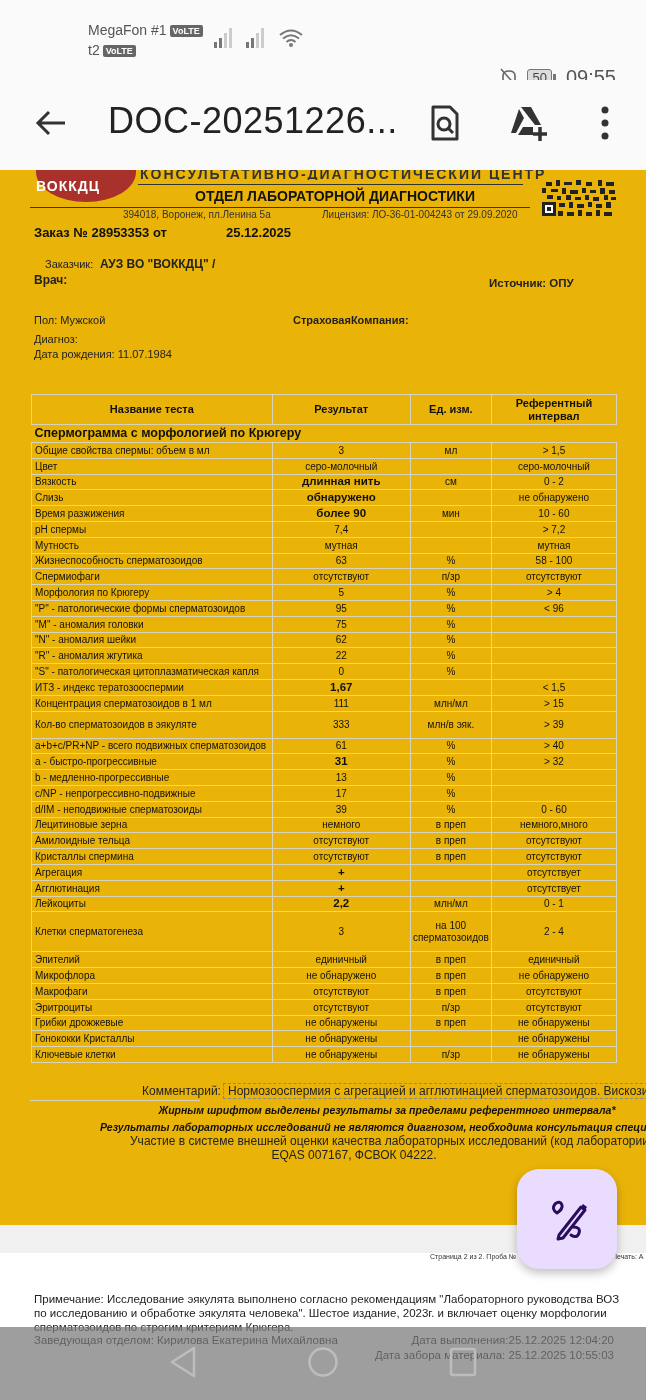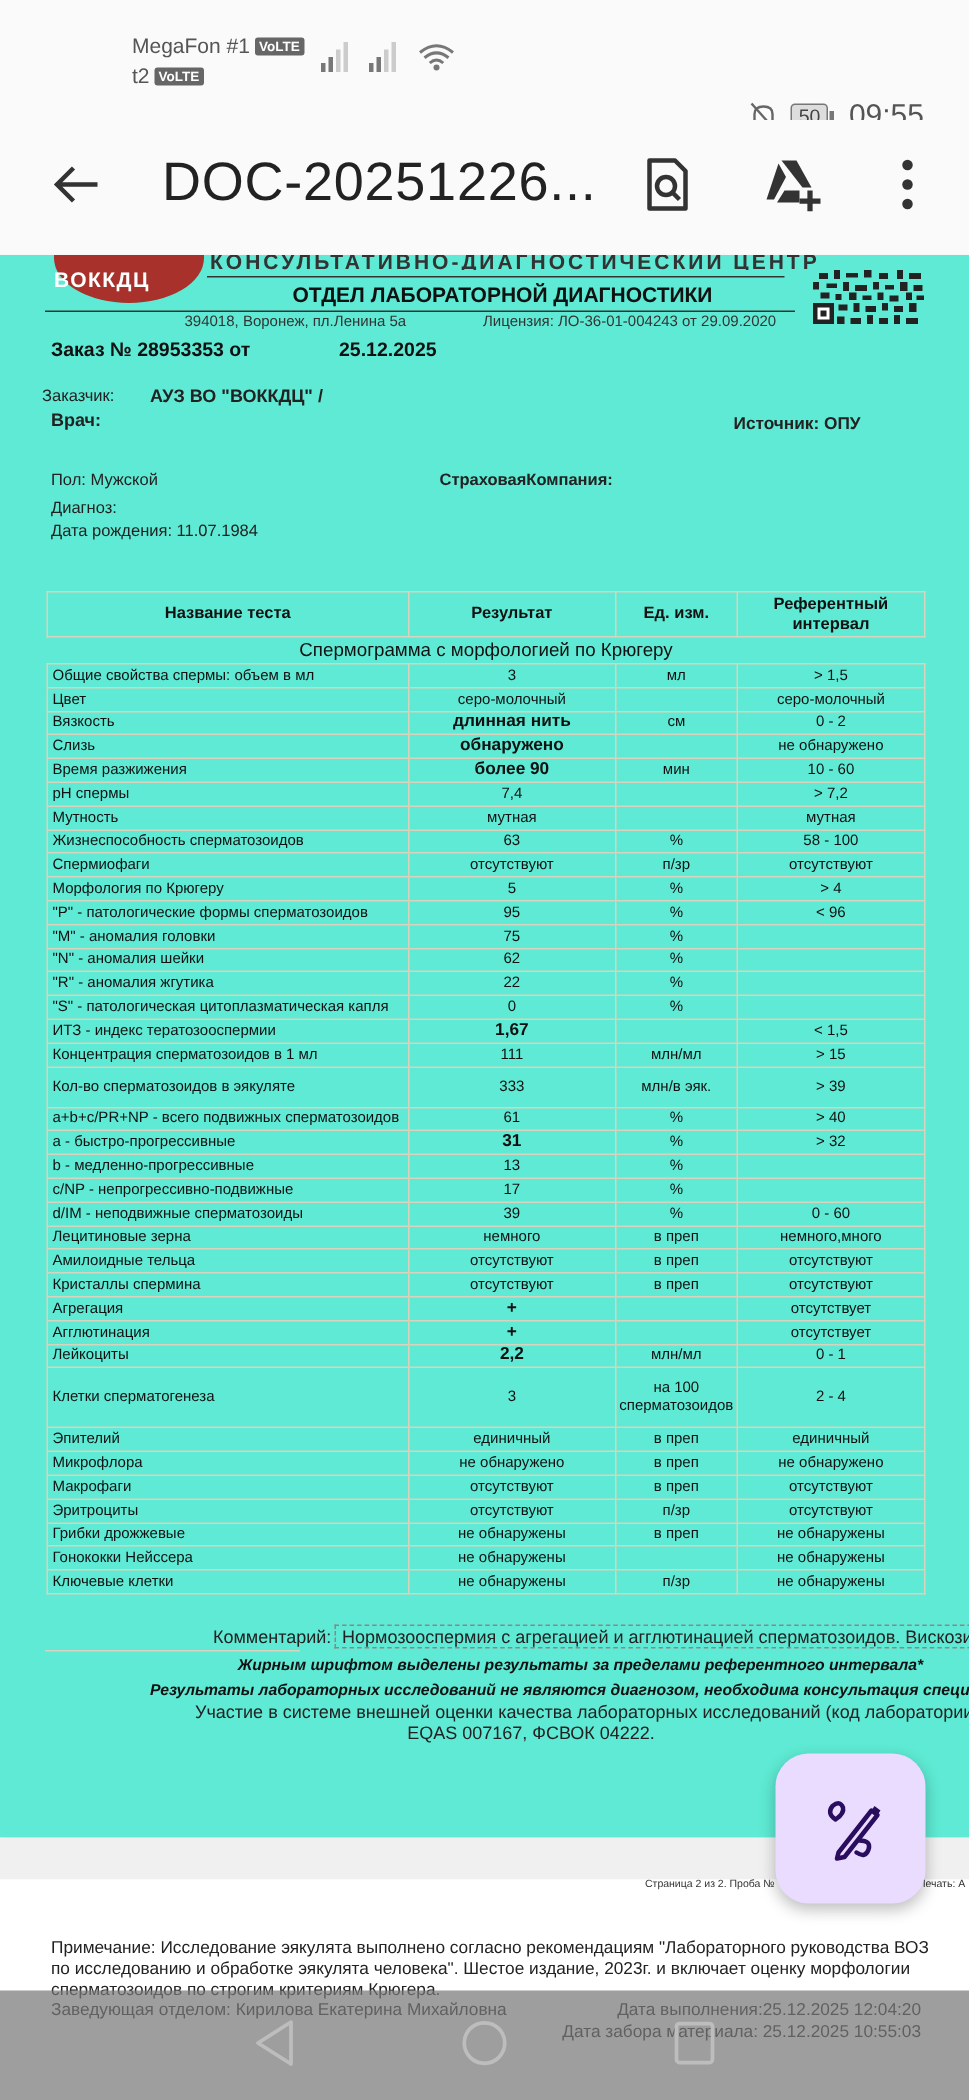--- a/index.html
+++ b/index.html
@@ -19,40 +19,40 @@
   .battery { border: 1.5px solid #777; border-radius: 3px; font-size: 13px; padding: 0 4px; line-height: 16px; background: #ddd; color: #444; position: relative; }
   .battery:after { content: ""; position: absolute; right: -5px; top: 4px; width: 3px; height: 8px; background: #777; }
 
   
   .appbar { position: absolute; left: 0; top: 80px; width: 646px; height: 90px; background: #fafafa; text-align: right; }
   .back-btn { position: absolute; left: 30px; top: 22px; width: 42px; height: 42px; display: flex; align-items: center; justify-content: center; }
   .doc-title { position: absolute; left: 108px; top: 20px; font-size: 36px; color: #222; letter-spacing: 0.5px; }
   .app-icon { position: absolute; top: 22px; width: 42px; height: 42px; display: flex; align-items: center; justify-content: center; }
 
   
-  .doc { position: absolute; left: 0; top: 170px; width: 646px; height: 1055px; background: #5eead4; overflow: hidden; box-shadow: 0 2px 3px rgba(0,0,0,0.2); }
+  .doc { position: absolute; left: 0; top: 170px; width: 646px; height: 1055px; background: #eab308; overflow: hidden; box-shadow: 0 2px 3px rgba(0,0,0,0.2); }
   .logo { position: absolute; left: 36px; top: -20px; width: 100px; height: 52px; background: #a8312b; border-radius: 0 0 50px 50px / 0 0 30px 30px; color: #fff; font-weight: bold; font-size: 14px; text-align: left; padding-top: 28px; letter-spacing: 1px; }
   .hdr-line1 { position: absolute; left: 138px; top: 14px; width: 385px; border-top: 1px solid #333; }
   .hdr-cut { position: absolute; left: 140px; top: 0px; font-size: 14px; font-weight: bold; color: #333; height: 10px; overflow: hidden; line-height: 8px; letter-spacing: 2px; }
   .dept { position: absolute; left: 195px; top: 18px; font-size: 14px; font-weight: bold; }
   .hdr-line2 { position: absolute; left: 30px; top: 37px; width: 500px; border-top: 1px solid #333; }
   .address { position: absolute; left: 123px; top: 39px; font-size: 10px; color: #333; }
   .license { position: absolute; left: 322px; top: 39px; font-size: 10px; color: #333; }
   .qr { position: absolute; left: 542px; top: 10px; width: 74px; height: 38px; }
   .order { position: absolute; left: 34px; top: 55px; font-size: 13px; font-weight: bold; }
   .order-date { position: absolute; left: 226px; top: 55px; font-size: 13px; font-weight: bold; }
   .meta { position: absolute; font-size: 11px; color: #222; }
 
   
   .res-table { position: absolute; left: 31px; top: 224px; width: 586px; border-collapse: collapse; font-size: 10px; }
   .res-table th, .res-table td { border: 1.5px solid #d8d3bd; padding: 0 3px; height: 15.8px; line-height: 13px; }
   .res-table th { font-size: 11px; font-weight: bold; text-align: center; height: 30px; }
   .res-table td.c { text-align: center; }
   .res-table td.b { font-weight: bold; font-size: 11.5px; }
-  .res-table tr.section td { border: none; font-size: 12.5px; font-weight: normal; height: 18px; padding-left: 3px; text-align: center; }
+  .res-table tr.section td { border: none; font-size: 12.5px; font-weight: bold; height: 18px; padding-left: 3px; }
   .res-table col.c1 { width: 260px; } .res-table col.c2 { width: 147px; } .res-table col.c3 { width: 48px; } .res-table col.c4 { width: 131px; }
 
   .comment-row { position: absolute; left: 30px; top: 914px; width: 616px; font-size: 12px; color: #222; white-space: nowrap; }
   .comment-label { position: absolute; left: 112px; top: 0; }
   .comment-box { position: absolute; left: 193px; top: -1px; padding-left: 4px; border-left: 1px dashed #888; border-top: 1px dashed #888; border-bottom: 1px dashed #888; height: 16px; width: 430px; overflow: hidden; }
   .comment-line { position: absolute; left: 30px; top: 930px; width: 170px; border-top: 1px solid #d8d3bd; }
   .note-bold { position: absolute; top: 934px; left: 0; width: 646px; text-align: center; font-size: 10.5px; font-weight: bold; font-style: italic; padding-left: 128px; }
   .note-bold2 { position: absolute; top: 951px; left: 100px; font-size: 10.5px; font-weight: bold; font-style: italic; white-space: nowrap; }
   .quality { position: absolute; top: 964px; left: 0; width: 646px; text-align: center; font-size: 12px; color: #222; padding-left: 130px; white-space: nowrap; }
   .quality2 { position: absolute; top: 978px; left: 0; width: 646px; text-align: center; font-size: 12px; color: #222; padding-left: 62px; }
@@ -190,21 +190,21 @@
         <rect x="36" y="30" width="4" height="6"></rect>
         <rect x="44" y="32" width="6" height="4"></rect>
         <rect x="54" y="30" width="4" height="6"></rect>
         <rect x="62" y="32" width="8" height="4"></rect>
     </g>
   </svg>
 
   <div class="order">Заказ № 28953353 от</div>
   <div class="order-date">25.12.2025</div>
 
-  <div class="meta" style="left:28px;top:88px">Заказчик:</div>
+  <div class="meta" style="left:45px;top:88px">Заказчик:</div>
   <div class="meta" style="left:100px;top:87px;font-weight:bold;font-size:12px">АУЗ ВО "ВОККДЦ" /</div>
   <div class="meta" style="left:34px;top:103px;font-weight:bold;font-size:12px">Врач:</div>
   <div class="meta" style="left:489px;top:107px;font-weight:bold;font-size:11.5px">Источник: ОПУ</div>
 
   <div class="meta" style="left:34px;top:144px">Пол: Мужской</div>
   <div class="meta" style="left:293px;top:144px;font-weight:bold">СтраховаяКомпания:</div>
   <div class="meta" style="left:34px;top:163px">Диагноз:</div>
   <div class="meta" style="left:34px;top:178px">Дата рождения: 11.07.1984</div>
 
   <table class="res-table">
@@ -430,21 +430,21 @@
           <td class="c">п/зр</td>
           <td class="c">отсутствуют</td>
         </tr>
         <tr>
           <td>Грибки дрожжевые</td>
           <td class="c">не обнаружены</td>
           <td class="c">в преп</td>
           <td class="c">не обнаружены</td>
         </tr>
         <tr>
-          <td>Гонококки Нейссера</td>
+          <td>Гонококки Кристаллы</td>
           <td class="c">не обнаружены</td>
           <td class="c"></td>
           <td class="c">не обнаружены</td>
         </tr>
         <tr>
           <td>Ключевые клетки</td>
           <td class="c">не обнаружены</td>
           <td class="c">п/зр</td>
           <td class="c">не обнаружены</td>
         </tr>

